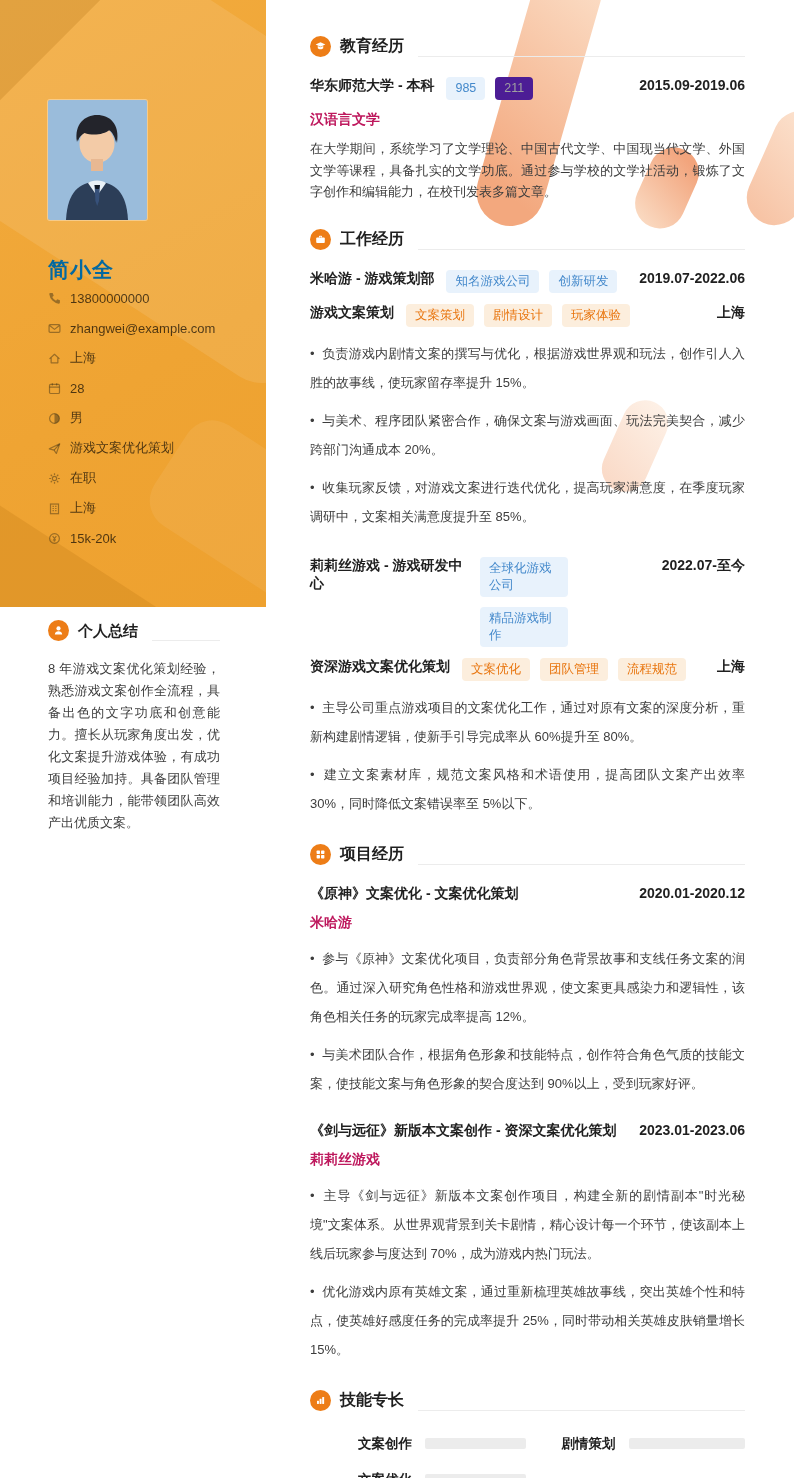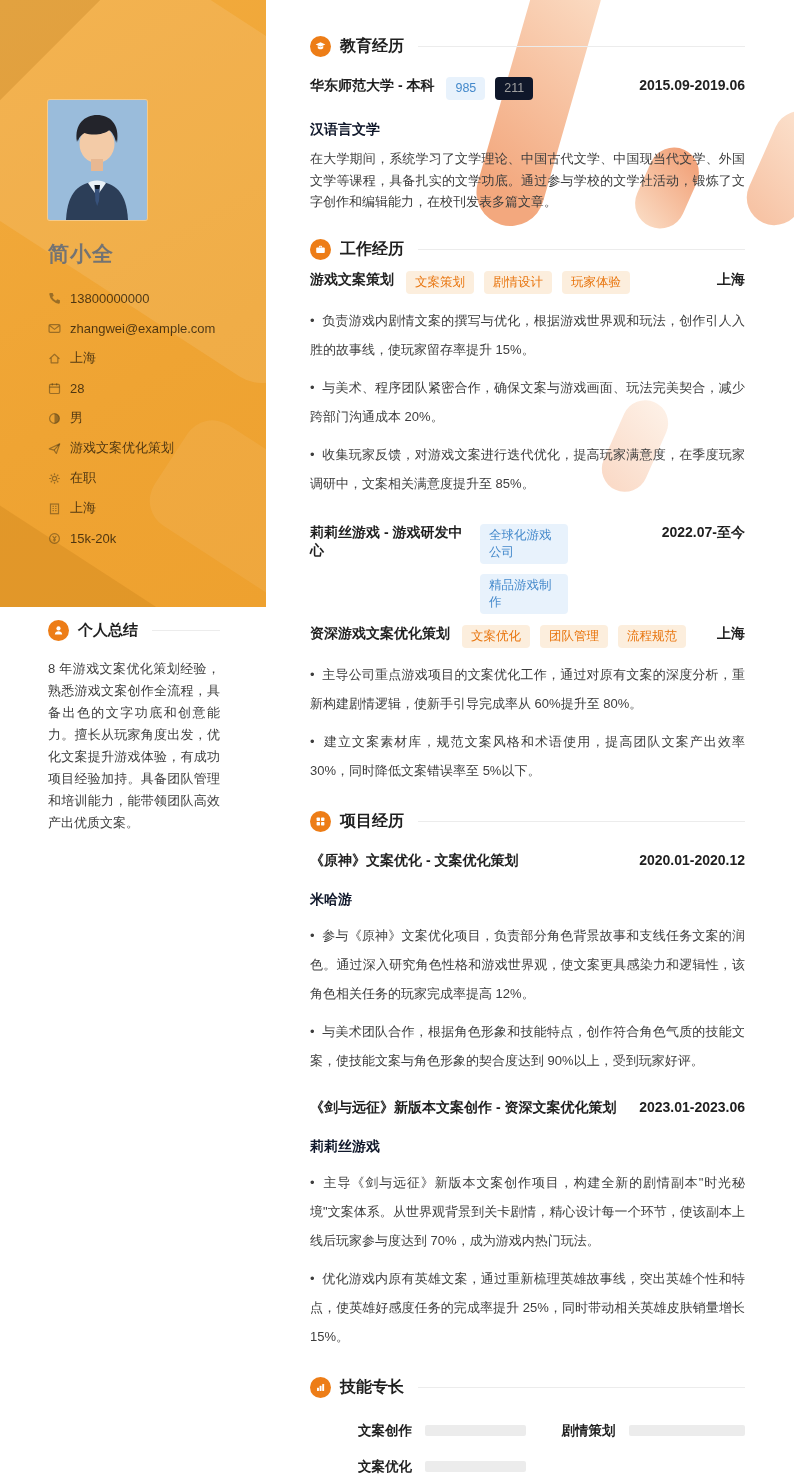--- a/index.html
+++ b/index.html
@@ -30,56 +30,56 @@
                background:rgba(160,95,0,.20); }
   .sb-dark-bottom { width:340px; height:150px; left:-170px; top:520px; transform:rotate(33deg);
                background:rgba(160,95,0,.16); border-radius:30px; }
   .sb-light2 { width:260px; height:120px; left:150px; top:470px; transform:rotate(33deg);
                background:rgba(255,255,255,.07); border-radius:30px; }
 
   .photo { position:absolute; left:48px; top:100px; width:99px; height:120px; border-radius:2px;
            overflow:hidden; box-shadow:0 0 0 1px rgba(255,255,255,.35); }
   .photo svg { display:block; width:100%; height:100%; }
 
-  .name { position:absolute; left:48px; top:240px; font-size:21px; font-weight:700; color:#737373; letter-spacing:1px; }
+  .name { position:absolute; left:48px; top:256px; font-size:21px; font-weight:700; color:#0369a1; letter-spacing:1px; }
 
   .contacts { position:absolute; left:48px; top:288px; width:190px; }
   .contact { display:flex; align-items:center; height:20px; margin-bottom:10px; color:rgba(0,0,0,.68); font-size:13px; }
   .contact .c-icon { width:13px; height:13px; margin-right:9px; color:rgba(60,48,20,.48); flex:0 0 auto; }
   .contact .c-icon svg { display:block; width:13px; height:13px; }
 
   .summary { position:absolute; left:48px; top:620px; width:172px; }
 
   
-  .sec-head { display:flex; align-items:center; }
+  .sec-head { display:flex; align-items:flex-end; }
   .sec-ico { width:21px; height:21px; border-radius:50%; background:#ED7D17; flex:0 0 auto;
              display:flex; align-items:center; justify-content:center; margin-right:9px; }
   .sec-ico svg { width:13px; height:13px; display:block; }
   .sec-title { font-size:16px; font-weight:700; color:#1F1F1F; white-space:nowrap; }
   .sec-rule { flex:1; height:1px; background:#ECECEC; margin-left:14px; }
 
   .summary-text { margin-top:17px; font-size:13px; line-height:22px; color:#3D3D3D; text-align:justify; }
 
   
   .main { position:absolute; left:310px; top:0; width:435px; padding-top:36px; z-index:1; }
   .section { margin-top:26px; }
   .section.first { margin-top:0; }
 
   .entry-row { display:flex; align-items:flex-start; margin-top:20px; }
   .entry-title { font-size:14px; font-weight:700; color:#1F1F1F; }
   .w-constrain { width:158px; flex:0 0 auto; }
   .badges { display:flex; gap:10px; margin-left:12px; flex:1 1 auto; flex-wrap:wrap; }
   .badge { font-size:12.5px; line-height:17px; padding:3px 9px; border-radius:4px; white-space:normal; }
   .badge.blue { background:#E8F2FC; color:#4489CB; }
-  .badge.gray { background:#0f172a; color:#A0A0A0; }
+  .badge.gray { background:#4c1d95; color:#A0A0A0; }
   .badge.orange { background:#FCEEDD; color:#E8750E; }
   .badge.narrow { max-width:88px;font-family:Liberation Serif, serif; }
   .entry-date { margin-left:auto; font-size:14px; font-weight:700; color:#1F1F1F; white-space:nowrap; padding-left:10px;text-align:center; }
   .role-row { display:flex; align-items:flex-start; margin-top:11px; }
-  .sub-org { margin-top:21px; font-size:14px; font-weight:700; color:#0f172a; }
+  .sub-org { margin-top:11px; font-size:14px; font-weight:700; color:#be185d; }
   .desc { margin-top:9px; font-size:13px; line-height:21.5px; color:#3D3D3D; text-align:justify; }
   .bullets { margin-top:12px; }
   .bullet { font-size:13px; line-height:29px; color:#3D3D3D; margin-bottom:9px; text-align:justify; }
   .bullet::before { content:"\2022\00A0\00A0"; color:#3D3D3D; }
 
   
   .skill-grid { display:flex; flex-wrap:wrap; margin-top:6px;margin-left:48px; }
   .skill { display:flex; align-items:center; width:50%; margin-top:18px; padding-right:26px; }
   .skill:nth-child(even){ padding-right:0; padding-left:10px; }
   .skill-label { font-size:13.5px; font-weight:700; color:#1F1F1F; white-space:nowrap; margin-right:13px; }
@@ -255,20 +255,28 @@
         <span class="sec-ico">
           <svg viewBox="0 0 20 20" fill="#fff">
               <rect x="3.4" y="7" width="13.2" height="8.4" rx="1.4"></rect>
               <path d="M7.6 7V5.7c0-.9.7-1.6 1.6-1.6h1.6c.9 0 1.6.7 1.6 1.6V7h-1.5V5.7l-1.8 0V7z"></path>
             </svg>
         </span>
         <span class="sec-title">工作经历</span>
         <span class="sec-rule"></span>
       </div>
 
+      <div class="entry-row">
+        <span class="entry-title">米哈游 - 游戏策划部</span>
+        <span class="badges">
+          <span class="badge blue">知名游戏公司</span>
+          <span class="badge blue">创新研发</span>
+        </span>
+        <span class="entry-date">2019.07-2022.06</span>
+      </div>
       <div class="role-row">
         <span class="entry-title">游戏文案策划</span>
         <span class="badges">
           <span class="badge orange">文案策划</span>
           <span class="badge orange">剧情设计</span>
           <span class="badge orange">玩家体验</span>
         </span>
         <span class="entry-date">上海</span>
       </div>
       <div class="bullets">

